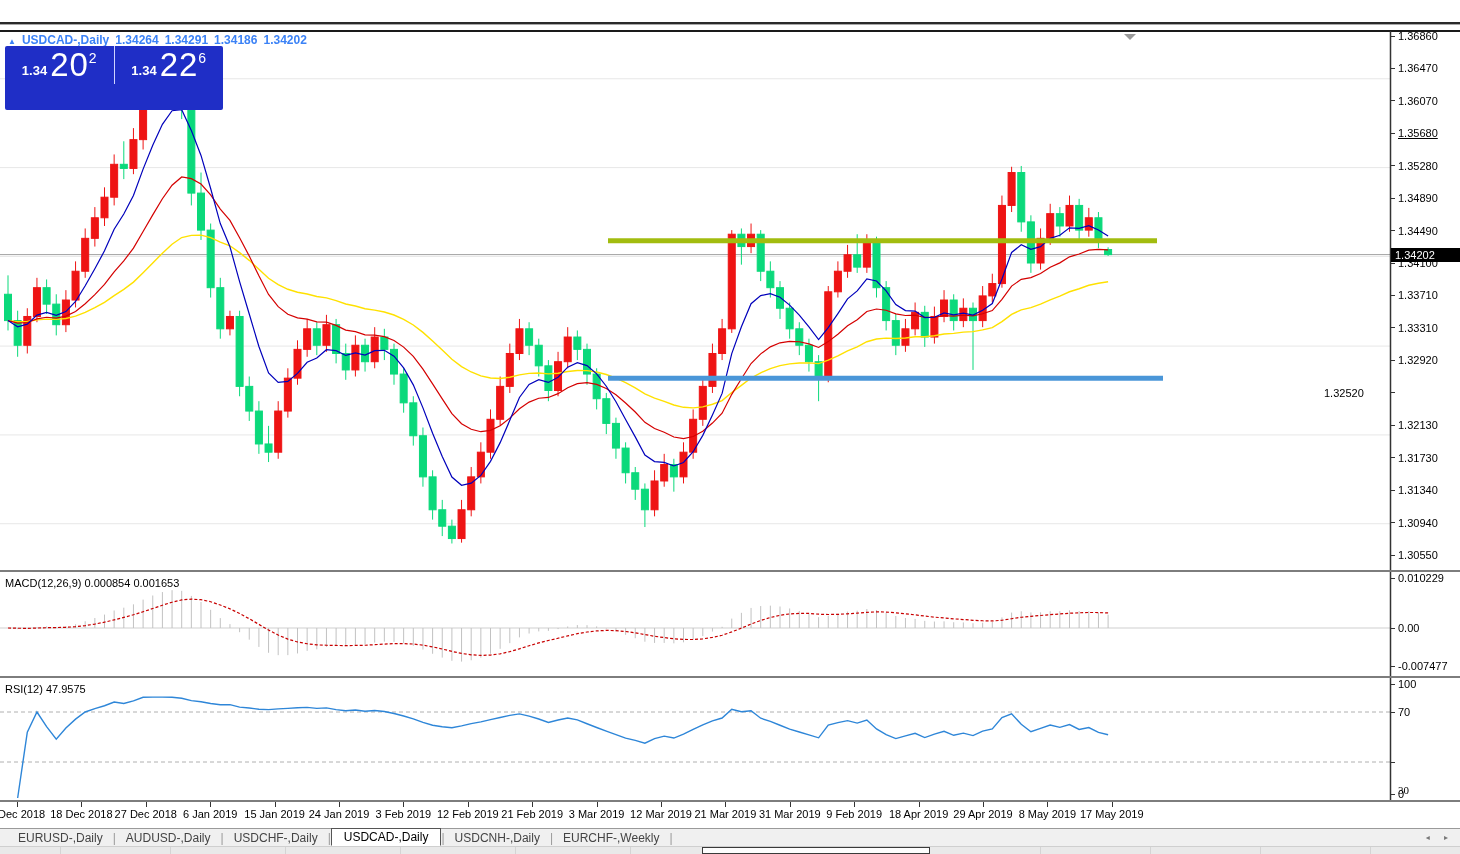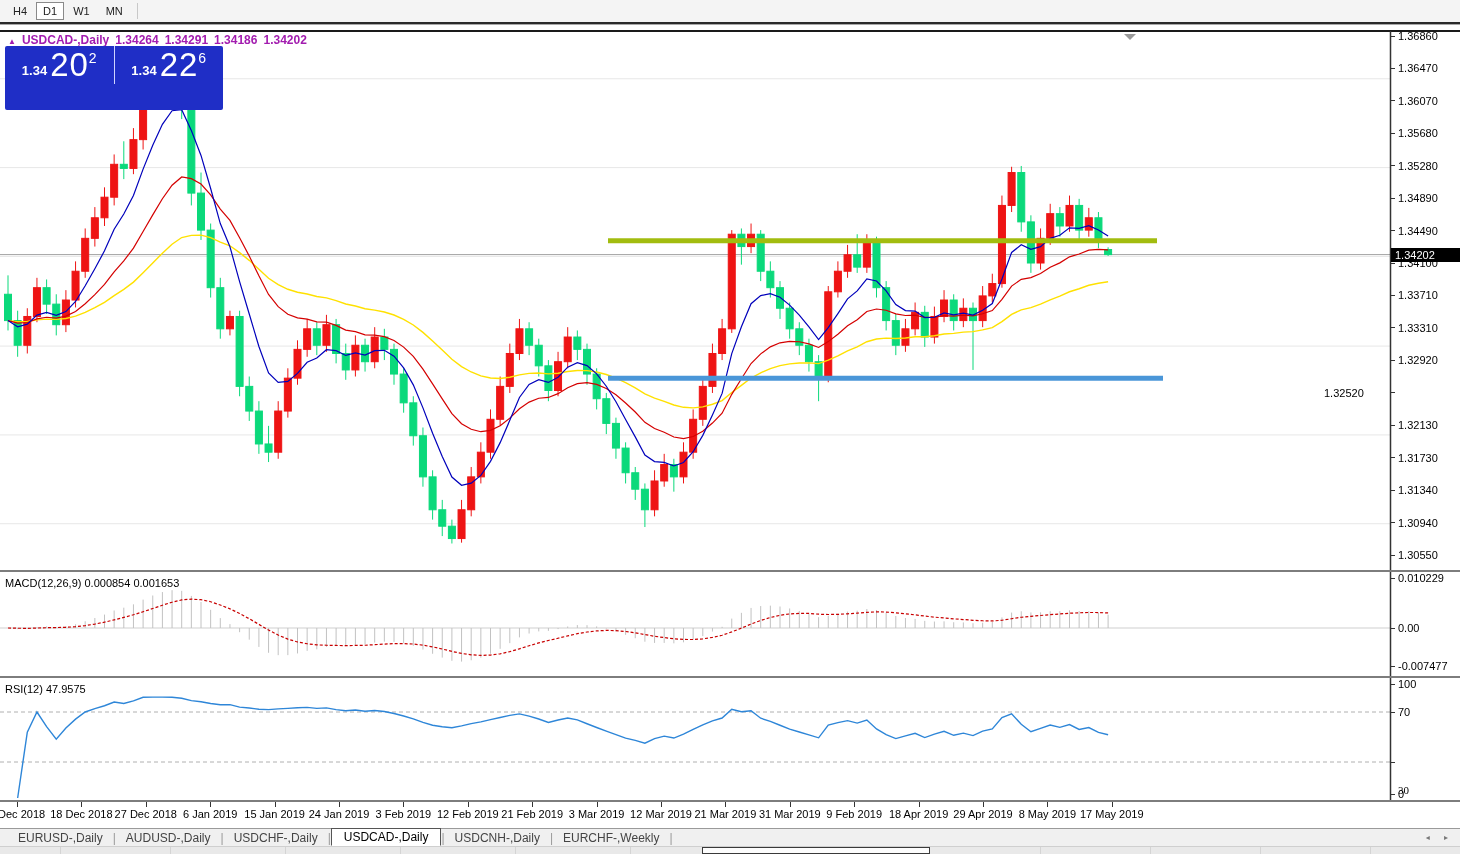--- a/index.html
+++ b/index.html
@@ -11,21 +11,21 @@
   #toolbar { position:absolute; left:0; top:0; width:1460px; height:22px;
     background:#f4f4f4; display:flex; align-items:center; padding-left:6px; }
   .tfbtn { font-size:11px; color:#222; padding:2px 6px; margin-right:2px;
     border:1px solid transparent; cursor:default; }
   .tfbtn.active { background:#fff; border:1px solid #8a8a8a; }
   .tbsep { width:1px; height:16px; background:#c8c8c8; margin:0 5px; }
   #toolbar-border { position:absolute; left:0; top:22px; width:1460px; height:2px; background:#2a2a2a; }
 
   
   #chart-header { position:absolute; left:8px; top:33px; font-size:12px; font-weight:bold;
-    color:#a21caf; z-index:30; }
+    color:#3b82f6; z-index:30; }
   #chart-header .tri { font-size:8px; margin-right:6px; }
   #chart-header span { margin-right:6px; }
 
   
   #trade-panel { position:absolute; left:5px; top:46px; width:218px; height:64px;
     background:#1f2ec6; z-index:40; border-radius:2px; }
   #trade-row1 { display:flex; height:26px; align-items:stretch; }
   .trade-btn { width:52px; background:#2c3bd2; border:1px solid #9aa6f2; color:#fff;
     font-size:12px; display:flex; align-items:center; justify-content:center; cursor:pointer; }
   #volume-group { flex:1; display:flex; background:#fff; border:1px solid #8b96e8; margin:1px 2px; }
@@ -71,27 +71,20 @@
   #bottom-strip { position:absolute; left:0; top:846px; width:1460px; height:8px; background:#e9e9e9;
     border-top:1px solid #cfcfcf; }
   #bottom-strip .bsep { position:absolute; top:0; width:1px; height:8px; background:#d4d4d4; }
   #bottom-strip .bbox { position:absolute; top:0; height:7px; background:#fdfdfd; border:1px solid #3a3a3a; }
 </style>
 </head>
 <body>
 
 <div id="root">
 
-  <div id="toolbar">
-      <div class="tfbtn">H4</div>
-      <div class="tfbtn active">D1</div>
-      <div class="tfbtn">W1</div>
-      <div class="tfbtn">MN</div>
-      <div class="tbsep"></div>
-    </div>
   <div id="toolbar-border"></div>
 
   <div id="chart-header">
     <span class="tri">▲</span><span>USDCAD-,Daily</span><span>1.34264</span><span>1.34291</span><span>1.34186</span><span>1.34202</span>
   </div>
 
   <div id="trade-panel">
     <div id="trade-row2">
       <div class="half sellside">
         <span class="pfx">1.34</span>
@@ -488,21 +481,21 @@
   <div class="ind-label" style="top:683px;">RSI(12) 47.9575</div>
 
   <div id="axis-labels">
       <div class="tickdash" style="top: 35.5px;"></div>
       <div style="left: 1398px; top: 30px;">1.36860</div>
       <div class="tickdash" style="top: 67.5777px;"></div>
       <div style="left: 1398px; top: 62.0777px;">1.36470</div>
       <div class="tickdash" style="top: 100.478px;"></div>
       <div style="left: 1398px; top: 94.9778px;">1.36070</div>
       <div class="tickdash" style="top: 132.555px;"></div>
-      <div style="left: 1398px; top: 127.055px;">1.35680</div>
+      <div style="left: 1398px; top: 127.055px; text-decoration: underline;">1.35680</div>
       <div class="tickdash" style="top: 165.456px;"></div>
       <div style="left: 1398px; top: 159.956px;">1.35280</div>
       <div class="tickdash" style="top: 197.533px;"></div>
       <div style="left: 1398px; top: 192.033px;">1.34890</div>
       <div class="tickdash" style="top: 230.433px;"></div>
       <div style="left: 1398px; top: 224.933px;">1.34490</div>
       <div class="tickdash" style="top: 262.511px;"></div>
       <div style="left: 1398px; top: 257.011px;">1.34100</div>
       <div class="tickdash" style="top: 294.589px;"></div>
       <div style="left: 1398px; top: 289.089px;">1.33710</div>

